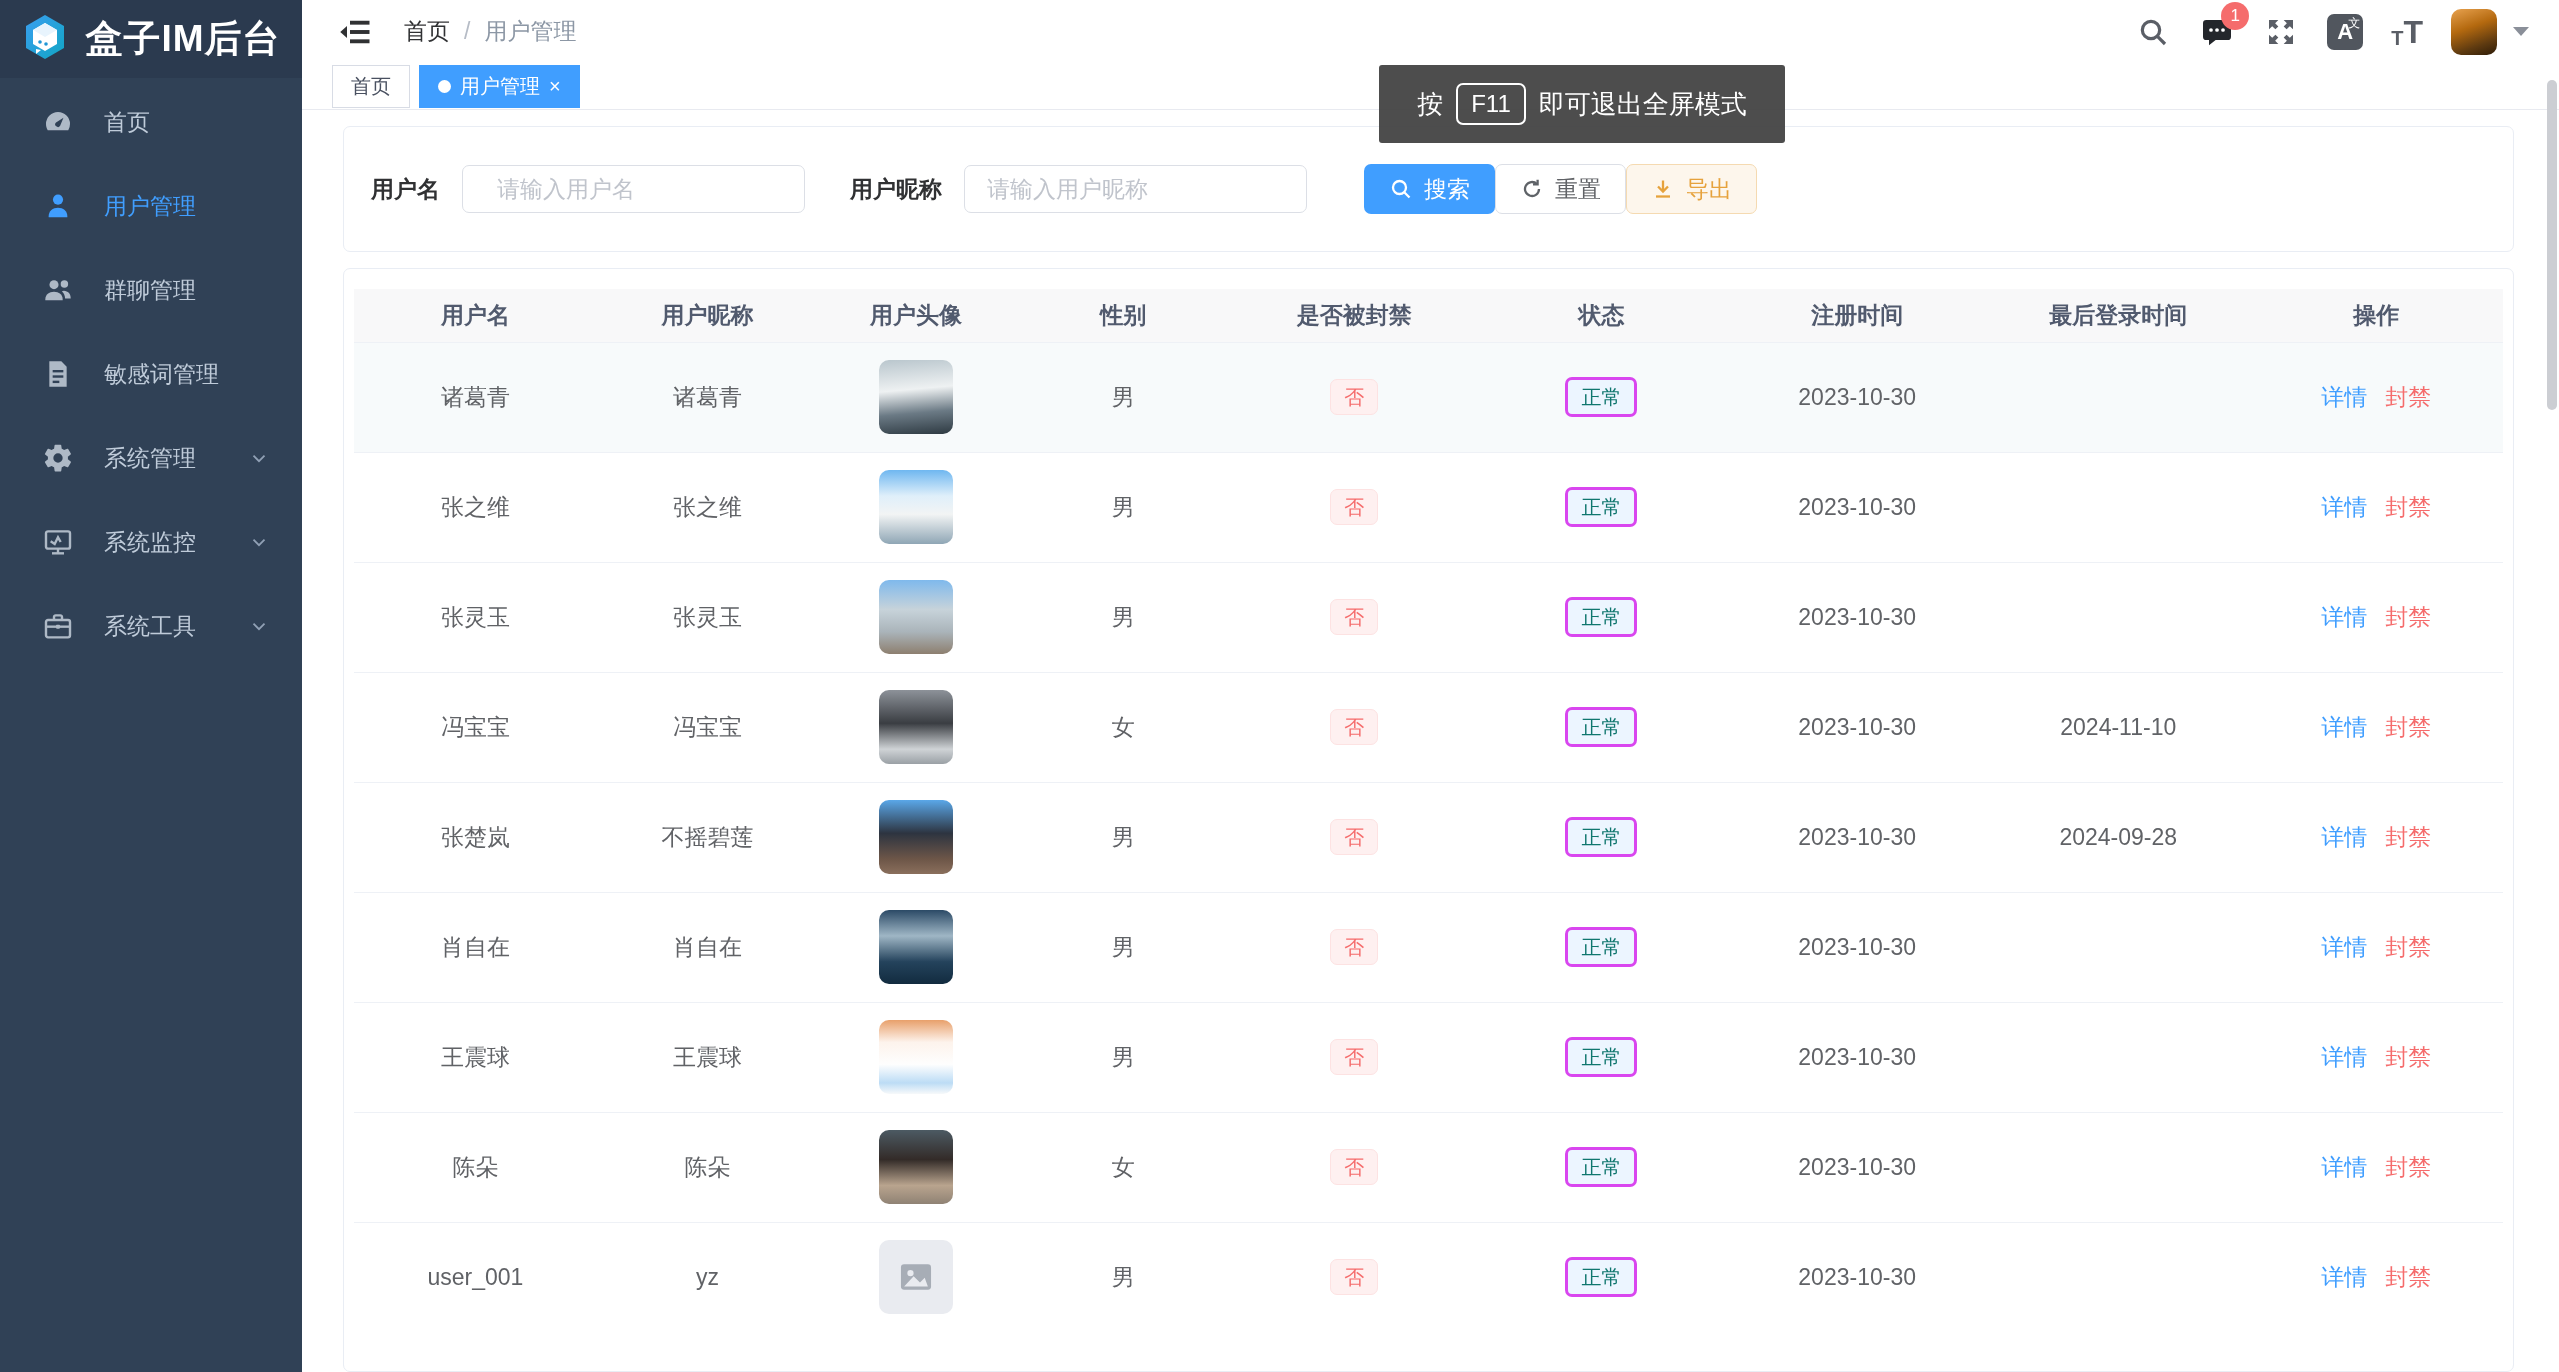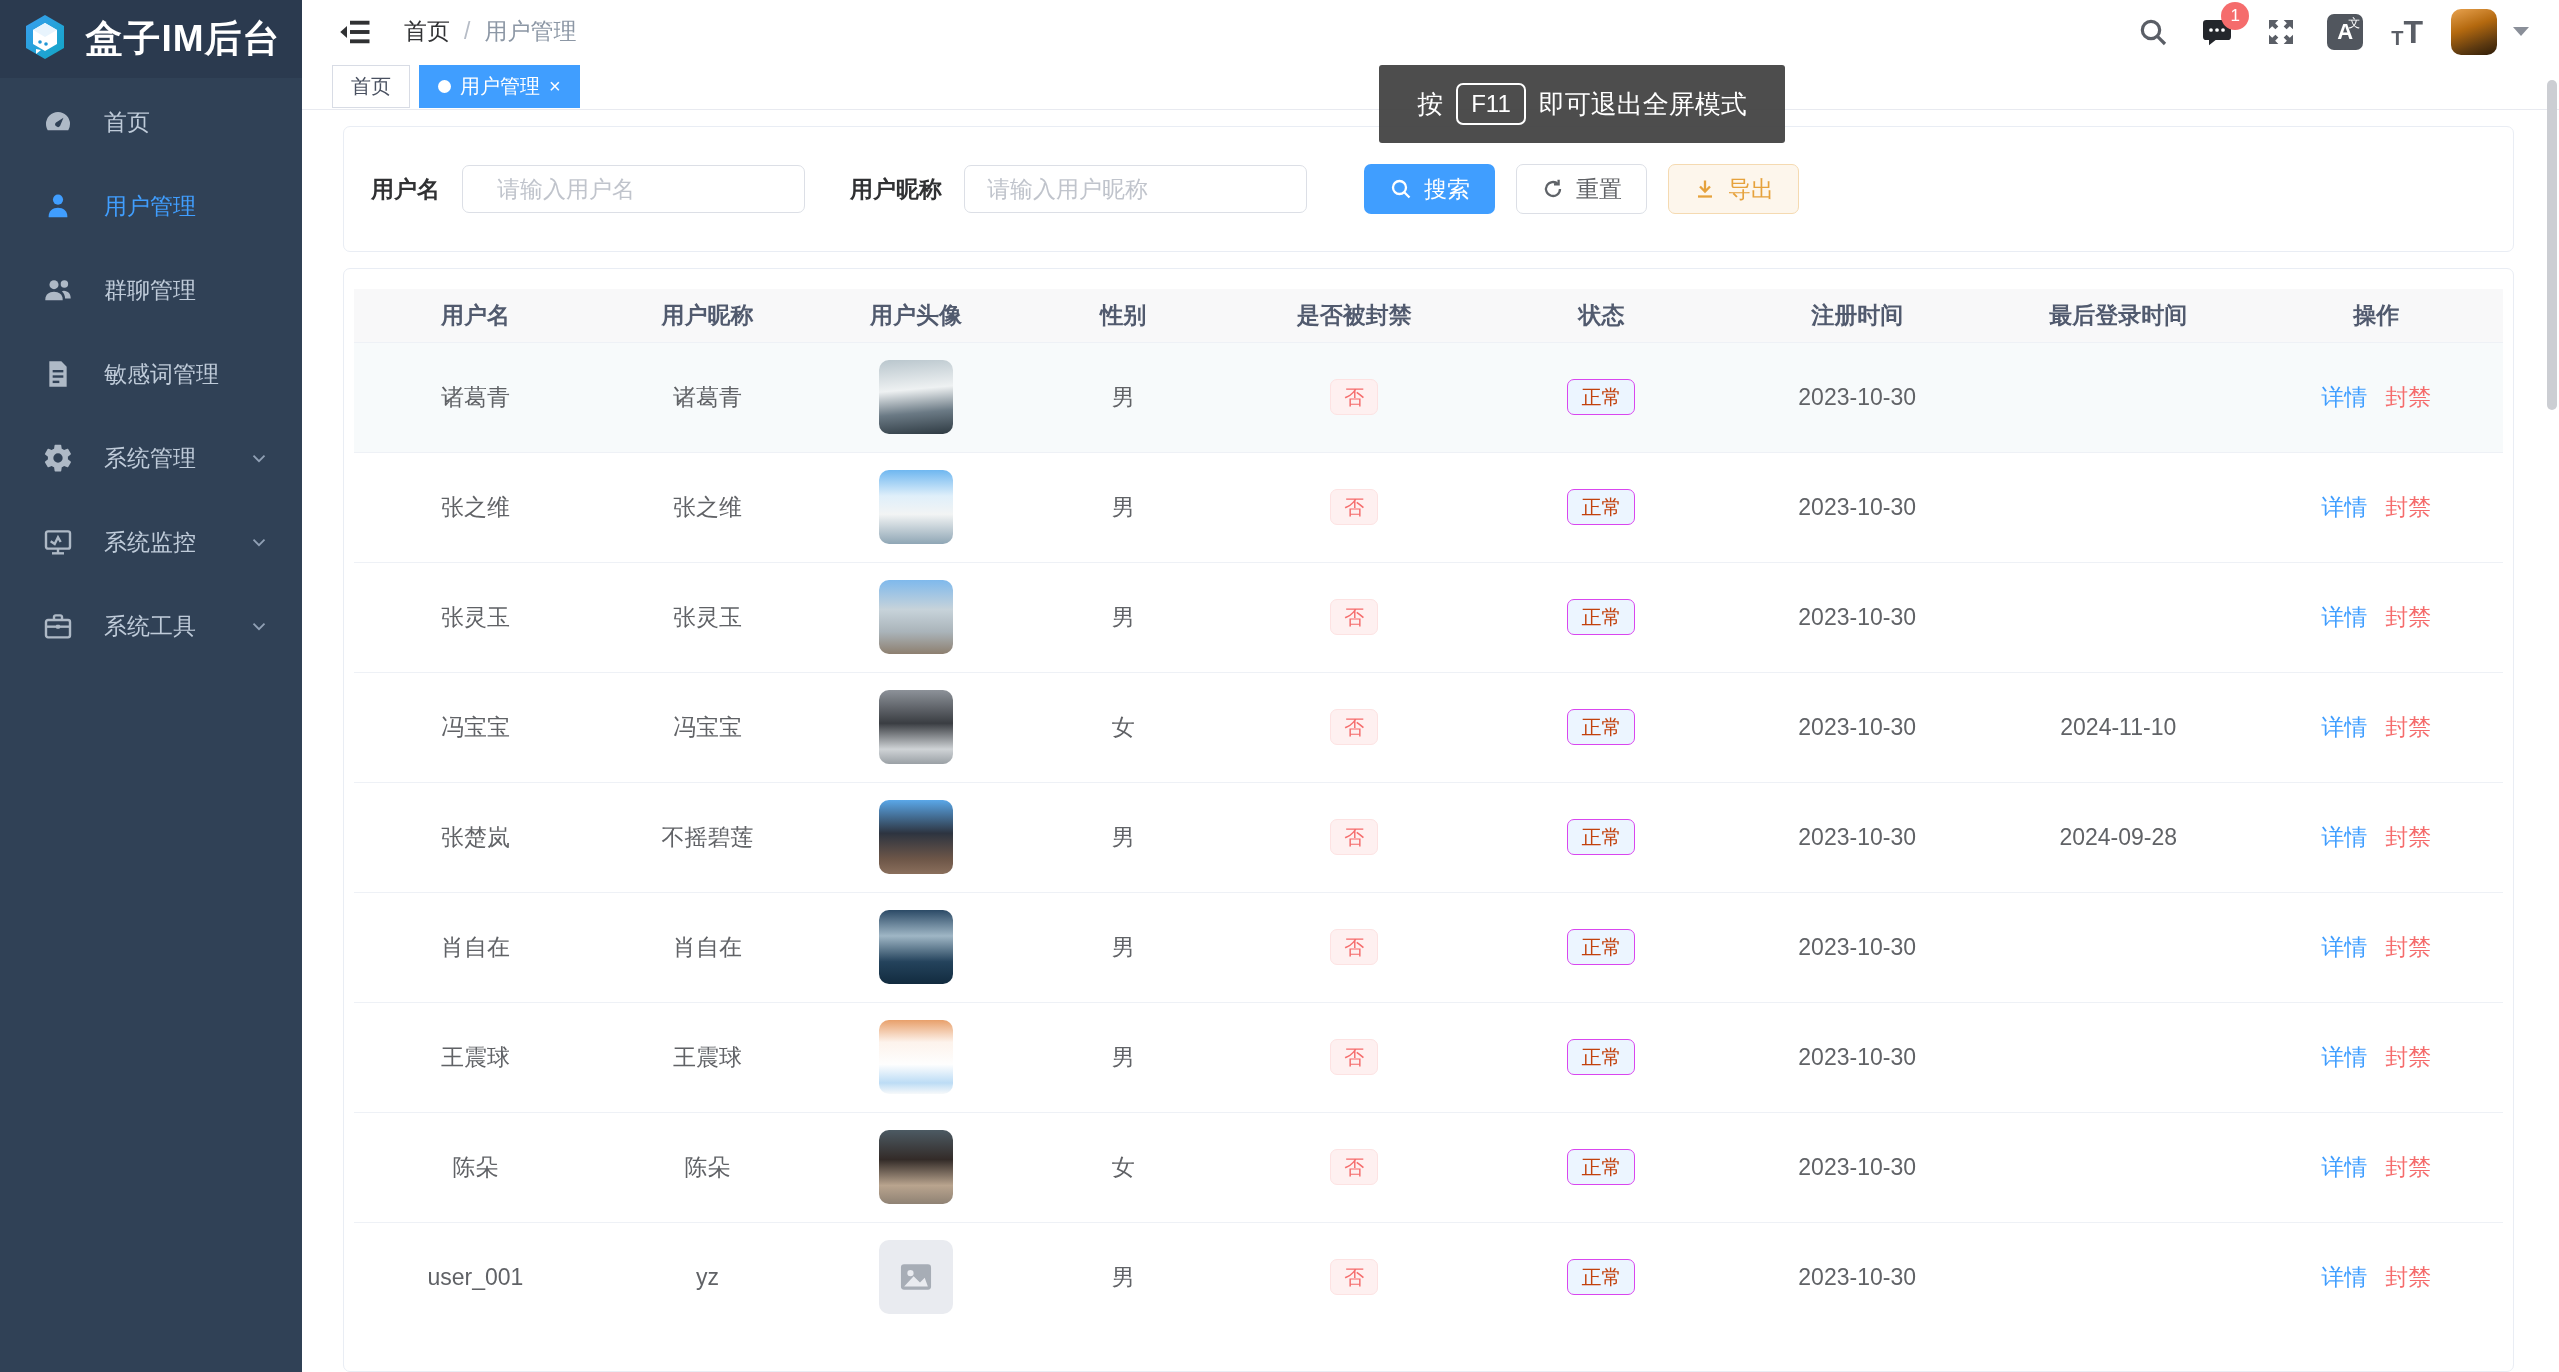--- a/index.html
+++ b/index.html
@@ -48,38 +48,38 @@
   .tab-dot { width:13px; height:13px; border-radius:50%; background:#fff; }
   .tab-close { font-size:20px; line-height:1; }
 
   
   .content { flex:1; padding:16px 45px 0 41px; background:#fff; }
   .search-card { border:1px solid #e9edf4; border-radius:7px; height:126px; display:flex; align-items:center; padding-left:27px; }
   .f-label { font-size:23px; font-weight:bold; color:#303133; margin-right:22px; }
   .f-input { width:343px; height:48px; border:1px solid #dcdfe6; border-radius:7px; padding:0 22px; font-size:23px; color:#606266; outline:none; }
   .f-input::placeholder { color:#c0c4cc; }
   .gap1 { margin-right:45px;padding-left:34px; }
-  .btns { margin-left:57px; display:flex; gap:21px; }
+  .btns { margin-left:57px; display:flex; }
   .btn { height:50px; border-radius:7px; font-size:23px; display:inline-flex; align-items:center; gap:11px; padding:0 24px; border:1px solid transparent; cursor:pointer; font-family:inherit; }
   .btn svg { width:24px; height:24px; }
   .btn-primary { background:#409eff; color:#fff; }
   .btn-plain { background:#fff; border-color:#dcdfe6; color:#606266; }
   .btn-export { background:#fdf6ec; border-color:#f5dab1; color:#e6a23c;justify-content:flex-end; }
 
   .table-card { margin-top:16px; border:1px solid #e9edf4; border-radius:7px; height:1104px; padding:20px 10px 0; overflow:hidden; }
   table { width:100%; border-collapse:collapse; table-layout:fixed; }
   th { height:53px; background:#f8f8f9; font-size:23px; font-weight:bold; color:#515a6e; text-align:center; }
   td { height:110px; text-align:center; font-size:23px; color:#606266; border-top:1px solid #eef1f6; }
   tr.hl td { background:#f7fafb; }
   .avatar { width:74px; height:74px; border-radius:10px; margin:0 auto; }
   .avatar.placeholder { background:#e9ebf0; display:flex; align-items:center; justify-content:center; color:#9aa0a8; }
   .avatar.placeholder svg { width:38px; height:38px; }
   .badge { display:inline-block; padding:7px 13px; border-radius:7px; font-size:20px; line-height:1; }
   .badge-danger { background:#fef0f0; color:#f56c6c; border:1px solid #fde2e2; }
-  .badge-primary { background:#ecf5ff; color:#c2410c; border:1px solid #d946ef; }
+  .badge-primary { background:#ecf5ff; color:#0f766e; border:3px solid #d946ef; }
   .link { cursor:pointer; font-size:23px; }
   .link-detail { color:#409eff; margin-right:18px; }
   .link-ban { color:#f56c6c; }
 
   
   .toast { position:absolute; left:1077px; top:65px; width:406px; height:78px; background:rgba(64,64,64,0.93); color:#fff; display:flex; align-items:center; justify-content:center; font-size:26px; z-index:50; border-radius:3px; }
   .key { border:2px solid #fff; border-radius:7px; padding:5px 13px; margin:0 13px; font-size:24px; }
 
   .scroll-thumb { position:fixed; right:2px; top:80px; width:10px; height:330px; background:#ccced3; border-radius:5px; }
 </style>

